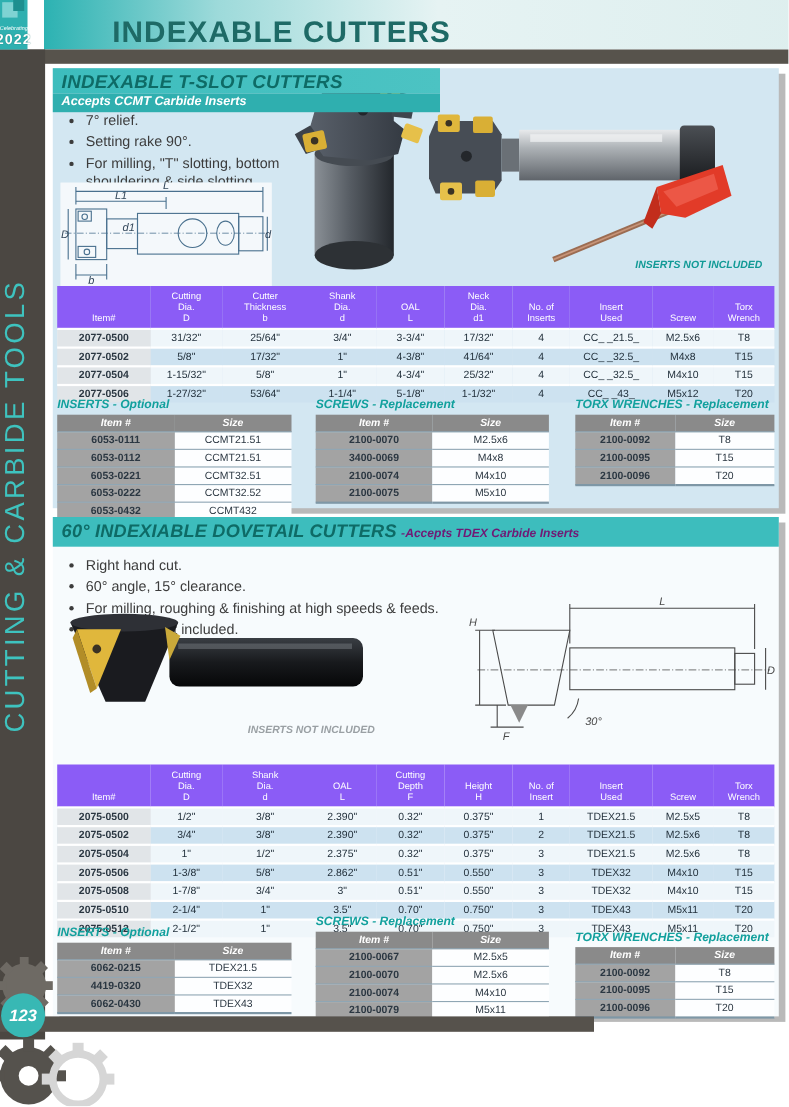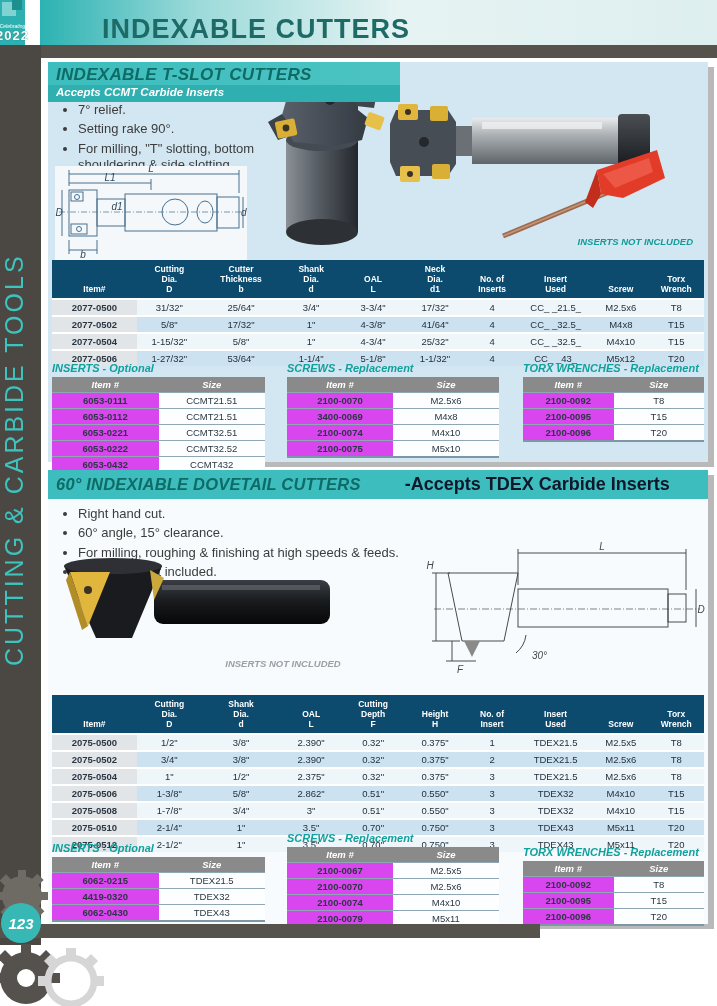--- a/index.html
+++ b/index.html
@@ -41,57 +41,57 @@
   .panel { position:absolute; left:48px; width:660px; box-shadow: 6px 5px 0 rgba(128,128,128,0.55); }
   #panel1 { top:62px; height:400px; background:#d3e7f2; }
   #panel2 { top:470px; height:454px; background:#f7fbfd; }
 
   .sec1-head { position:absolute; left:0; top:0; width:352px; z-index:3; }
   .sec1-title { background:linear-gradient(90deg,#3dbdbd,#4cc3c3); color:#0e6b66; font-size:17px; font-weight:bold;
     letter-spacing:0.3px; padding:3px 8px 0 8px; font-style:italic; }
   .sec1-sub { background:#2fafaf; color:#ffffff; font-size:11.5px; font-weight:bold; font-style:italic; padding:1px 8px 4px 8px; }
 
   .sec2-head { position:absolute; left:0; top:0; width:660px; background:#3dbdbd; padding:4px 8px; z-index:3;
-    display:flex; align-items:baseline;gap:40px; }
+    display:flex; align-items:baseline; }
   .sec2-title { color:#0e6b66; font-size:16.5px; font-weight:bold; font-style:italic; letter-spacing:0.2px; }
-  .sec2-sub { color:#0f172a; font-size:18px; font-weight:bold; margin-left:4px; }
+  .sec2-sub { color:#701a75; font-size:11px; font-weight:bold; font-style:italic; margin-left:4px; }
 
   ul.bullets { position:absolute; list-style:disc; padding-left:16px; }
   ul.bullets li { font-size:13px; color:#3c3c3c; margin-bottom:3px; line-height:1.25; }
   #panel1 ul.bullets { left:14px; top:40px; width:235px; }
   #panel2 ul.bullets { left:14px; top:36px; width:430px; }
 
   .note { position:absolute; font-size:9.5px; font-weight:bold; font-style:italic; }
   .note1 { left:380px; top:174px; width:265px; text-align:right; color:#129a96; }
   .note2 { left:120px; top:188px; width:230px; text-align:center; color:#9aa0a4; }
 
   
   .main-table-wrap { position:absolute; left:4px; width:652px; }
   #panel1 .main-table-wrap { top:198px; }
   #panel2 .main-table-wrap { top:225px; }
   table.main-table { width:100%; border-collapse:collapse; table-layout:fixed; }
-  table.main-table th { background:#0c4a6e; color:#ffffff; font-size:8.5px; font-weight:bold;
+  table.main-table th { background:#8b5cf6; color:#ffffff; font-size:8.5px; font-weight:normal;
     white-space:pre-line; line-height:1.2; vertical-align:bottom; padding:4px 1px 3px 1px; text-align:center; }
   table.main-table td { text-align:center; font-size:9.5px; color:#23313c; padding:2px 1px; border-top:2px solid #ffffff; }
   table.main-table tbody tr:nth-child(odd) { background:#eff6fa; }
   table.main-table tbody tr:nth-child(even) { background:#cde2f0; }
   table.main-table td:first-child { background:#e1e5e8; font-weight:bold; color:#2b3742; }
   table.main-table th:nth-child(1){width:13%} table.main-table th:nth-child(2){width:10%}
   table.main-table th:nth-child(3){width:12%} table.main-table th:nth-child(4){width:9.5%}
   table.main-table th:nth-child(5){width:9.5%} table.main-table th:nth-child(6){width:9.5%}
   table.main-table th:nth-child(7){width:8%}  table.main-table th:nth-child(8){width:11.5%}
   table.main-table th:nth-child(9){width:8.5%} table.main-table th:nth-child(10){width:8.5%}
 
   
   .sub-block { position:absolute; }
   .sub-title { color:#12a09d; font-size:11px; font-weight:bold; font-style:italic; margin-bottom:3px; }
   table.sub-table { border-collapse:collapse; width:100%; border-bottom:2px solid #7e97a6; }
   table.sub-table th { background:#8a8a8a; color:#ffffff; font-size:9.5px; font-weight:bold; font-style:italic; padding:2px; }
   table.sub-table td { text-align:center; font-size:9.5px; color:#2b3742; padding:2px; border-top:1px solid #8fa6b4; background:#fdfeff; }
-  table.sub-table td:first-child { background:#d946ef; font-weight:bold; width:50%; }
+  table.sub-table td:first-child { background:#a3a3a3; font-weight:bold; width:50%; }
 
   #p1-inserts { left:4px;  top:300px; width:213px; }
   #p1-screws  { left:239px; top:300px; width:212px; }
   #p1-torx    { left:475px; top:300px; width:181px; }
   #p2-screws  { left:239px; top:362px; width:212px; }
   #p2-inserts { left:4px;  top:372px; width:213px; }
   #p2-torx    { left:475px; top:376px; width:181px; }
 
   
   .img-abs { position:absolute; }

